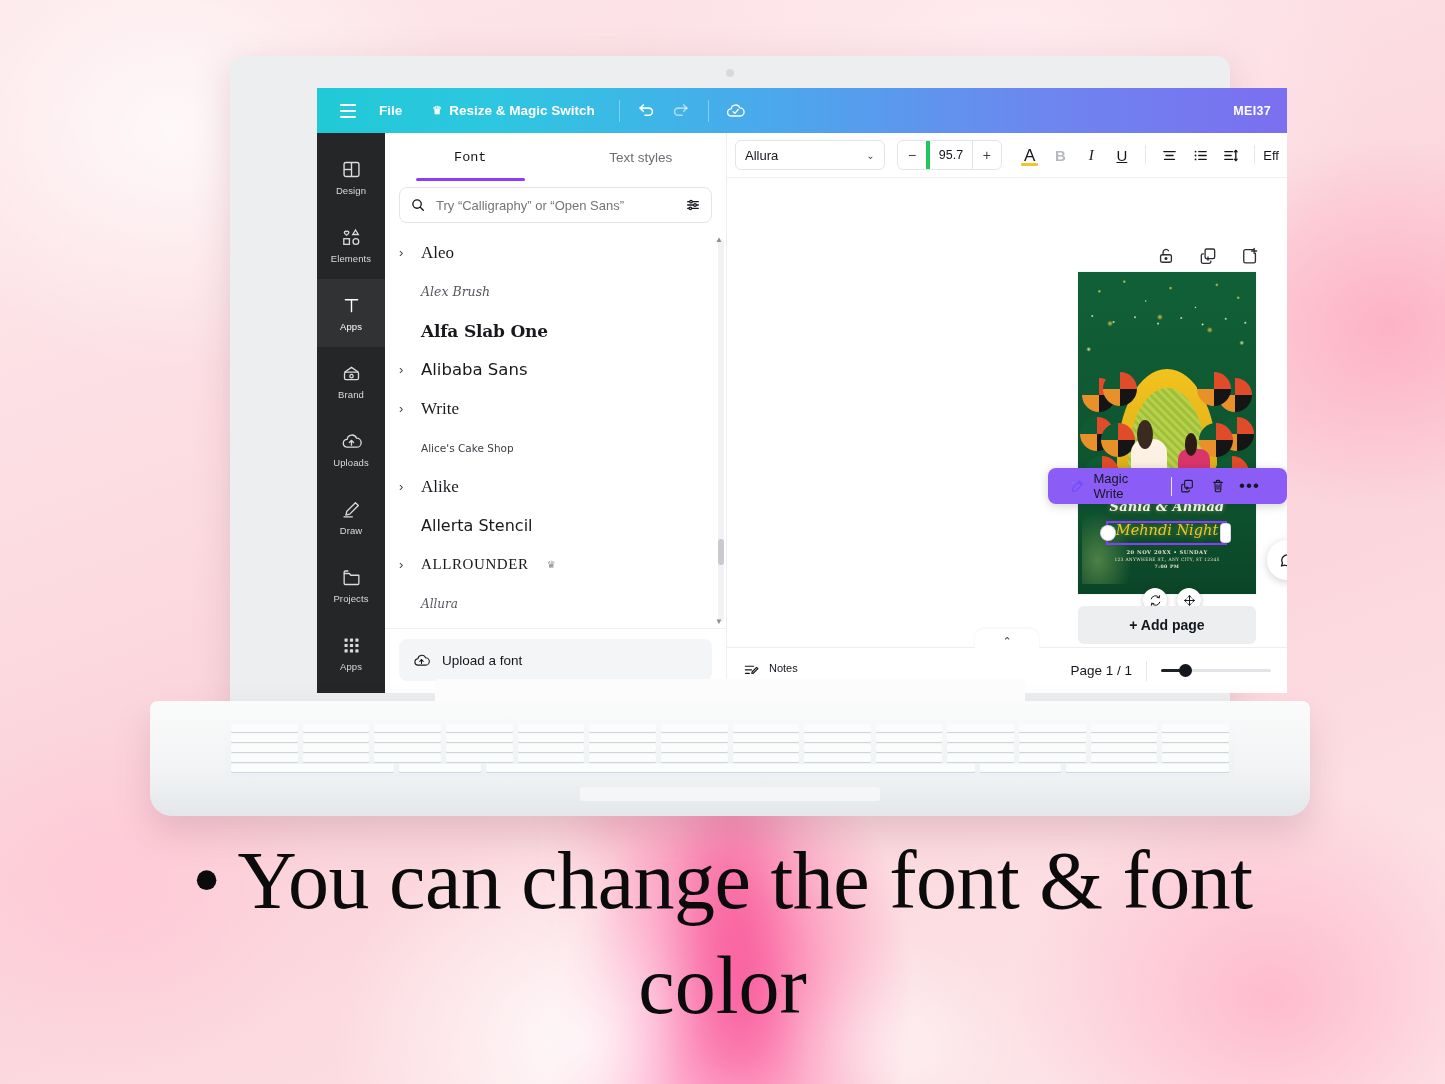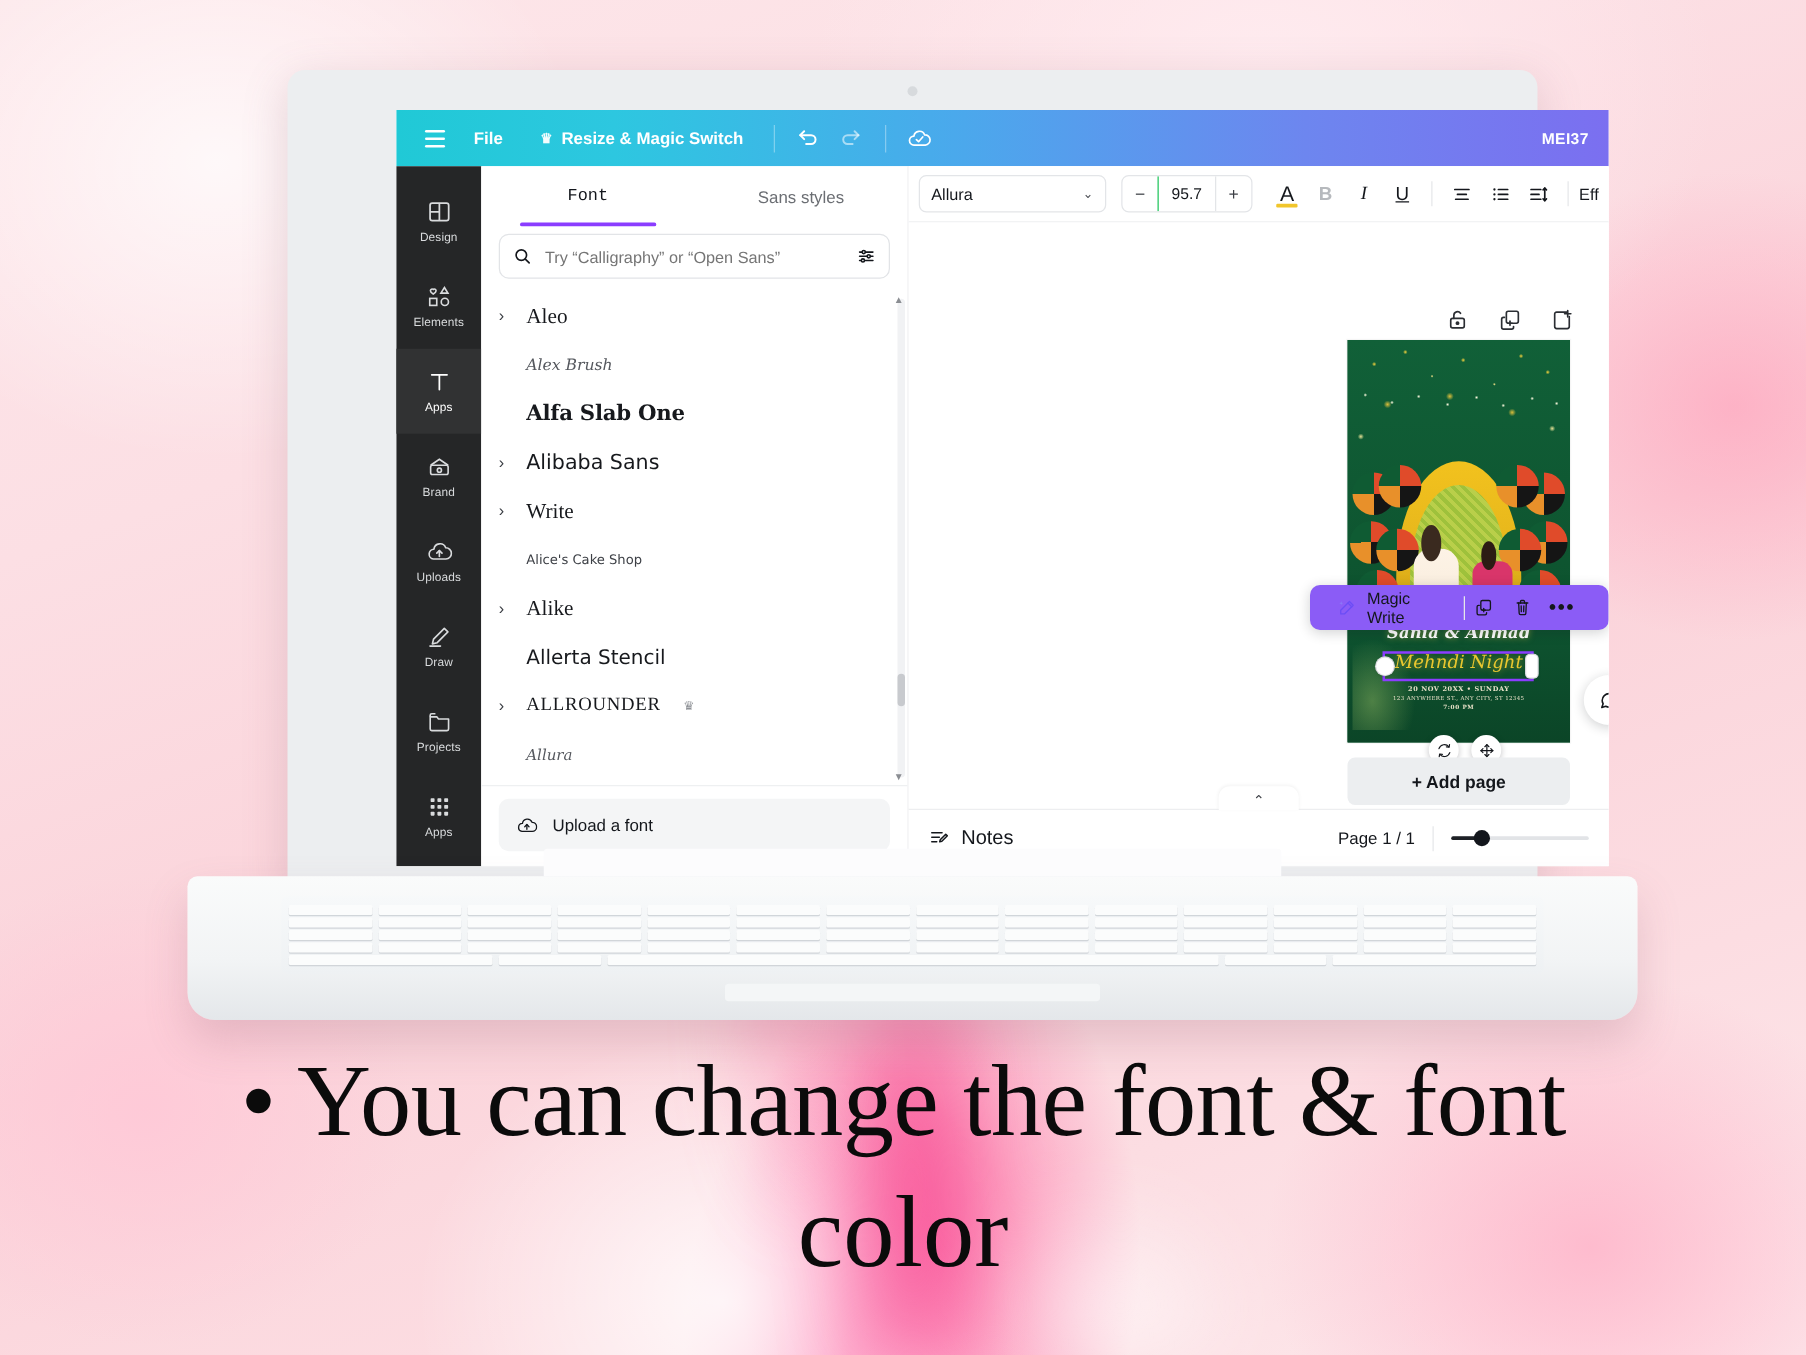--- a/index.html
+++ b/index.html
@@ -146,21 +146,21 @@
             border-bottom:1px solid #eef0f1; background:#fff; }
   #font-select{ width:155px; height:30px; border:1px solid #e3e5e8; border-radius:6px;
                 display:flex; align-items:center; justify-content:space-between;
                 padding:0 9px; font-size:13px; color:#14171c; cursor:pointer; margin-right:12px; }
   .chev-dn{ font-size:10px; color:#4a4d53; }
   #size-stepper{ display:flex; align-items:center; height:30px; border:1px solid #e3e5e8;
                  border-radius:6px; overflow:hidden; margin-right:12px; }
   .step-btn{ width:30px; height:28px; display:flex; align-items:center; justify-content:center;
              font-size:14px; color:#3c3f45; cursor:pointer; }
   #size-val{ width:48px; text-align:center; font-size:12.5px; color:#14171c;
-             border-left:1px solid #22c55e; border-right:1px solid #e3e5e8; line-height:28px; }
+             border-left:4px solid #22c55e; border-right:1px solid #e3e5e8; line-height:28px; }
   .tool-btn{ width:32px; height:32px; display:flex; align-items:center; justify-content:center;
              cursor:pointer; color:#14171c; font-size:15px; }
   .tool-btn svg{ width:17px; height:17px; }
   .tool-btn.dim{ color:#b6b9bd; }
   #color-a{ position:relative; font-weight:400; font-size:17px; font-family:"Liberation Sans",sans-serif; }
   #color-a span{ line-height:1; }
   #color-swatch{ position:absolute; left:7px; right:7px; bottom:5px; height:3.5px;
                  border-radius:1px; background:#f1c62c; }
   .tb-div{ width:1px; height:20px; background:#e6e8ea; margin:0 8px; }
   #effects-label{ font-size:13px; color:#14171c; white-space:nowrap; }
@@ -271,21 +271,21 @@
              background:#eceef0; border-radius:6px; display:flex; align-items:center;
              justify-content:center; font-size:14px; font-weight:700; color:#14171c; cursor:pointer; }
 
   
   #bottom-wrap{ position:relative; border-top:1px solid #edeef0; }
   #collapse-tab{ position:absolute; left:50%; margin-left:-32px; top:-19px; width:64px; height:19px;
                  background:#fff; border-radius:9px 9px 0 0; display:flex; align-items:flex-end;
                  justify-content:center; cursor:pointer; box-shadow:0 -1px 3px rgba(0,0,0,.05); }
   #collapse-tab span{ font-size:11px; color:#3c3f45; line-height:14px; }
   #bottombar{ height:45px; display:flex; align-items:center; padding:0 16px; background:#fff; }
-  #notes-btn{ display:flex; align-items:center; gap:9px; font-size:16px; color:#14171c; cursor:pointer; }
+  #notes-btn{ display:flex; gap:9px; font-size:11px; color:#14171c; cursor:pointer; }
   #notes-btn svg{ width:17px; height:17px; }
   #page-count{ margin-left:auto; font-size:13.5px; color:#14171c; }
   .bb-div{ width:1px; height:20px; background:#e6e8ea; margin:0 14px; }
   #zoom-slider{ width:110px; height:14px; display:flex; align-items:center; position:relative; cursor:pointer; }
   #zoom-track{ position:absolute; left:0; right:0; height:3px; background:#e2e4e7; border-radius:2px; }
   #zoom-fill{ position:absolute; left:0; width:22px; height:3px; background:#1e2126; border-radius:2px; }
   #zoom-knob{ position:absolute; left:18px; width:13px; height:13px; border-radius:50%; background:#13161c; }
 
   
   #caption{ position:absolute; left:0; right:0; top:840px; text-align:center;
@@ -422,21 +422,21 @@
           </div>
         </div>
 
         <div id="panel">
 
           <div id="tabs">
             <div class="tab active">
               <span>Font</span>
             </div>
             <div class="tab">
-              <span>Sans styles</span>
+              <span>Text styles</span>
             </div>
           </div>
 
           <div id="search-wrap">
             <div id="searchbox">
               <svg viewBox="0 0 24 24" fill="none" stroke="#14171c" stroke-width="2" stroke-linecap="round">
                 <circle cx="10.6" cy="10.6" r="6.3"></circle>
                   <line x1="15.4" y1="15.4" x2="20" y2="20"></line>
               </svg>
               <input id="search-input" type="text" placeholder="Try “Calligraphy” or “Open Sans”" style="">

